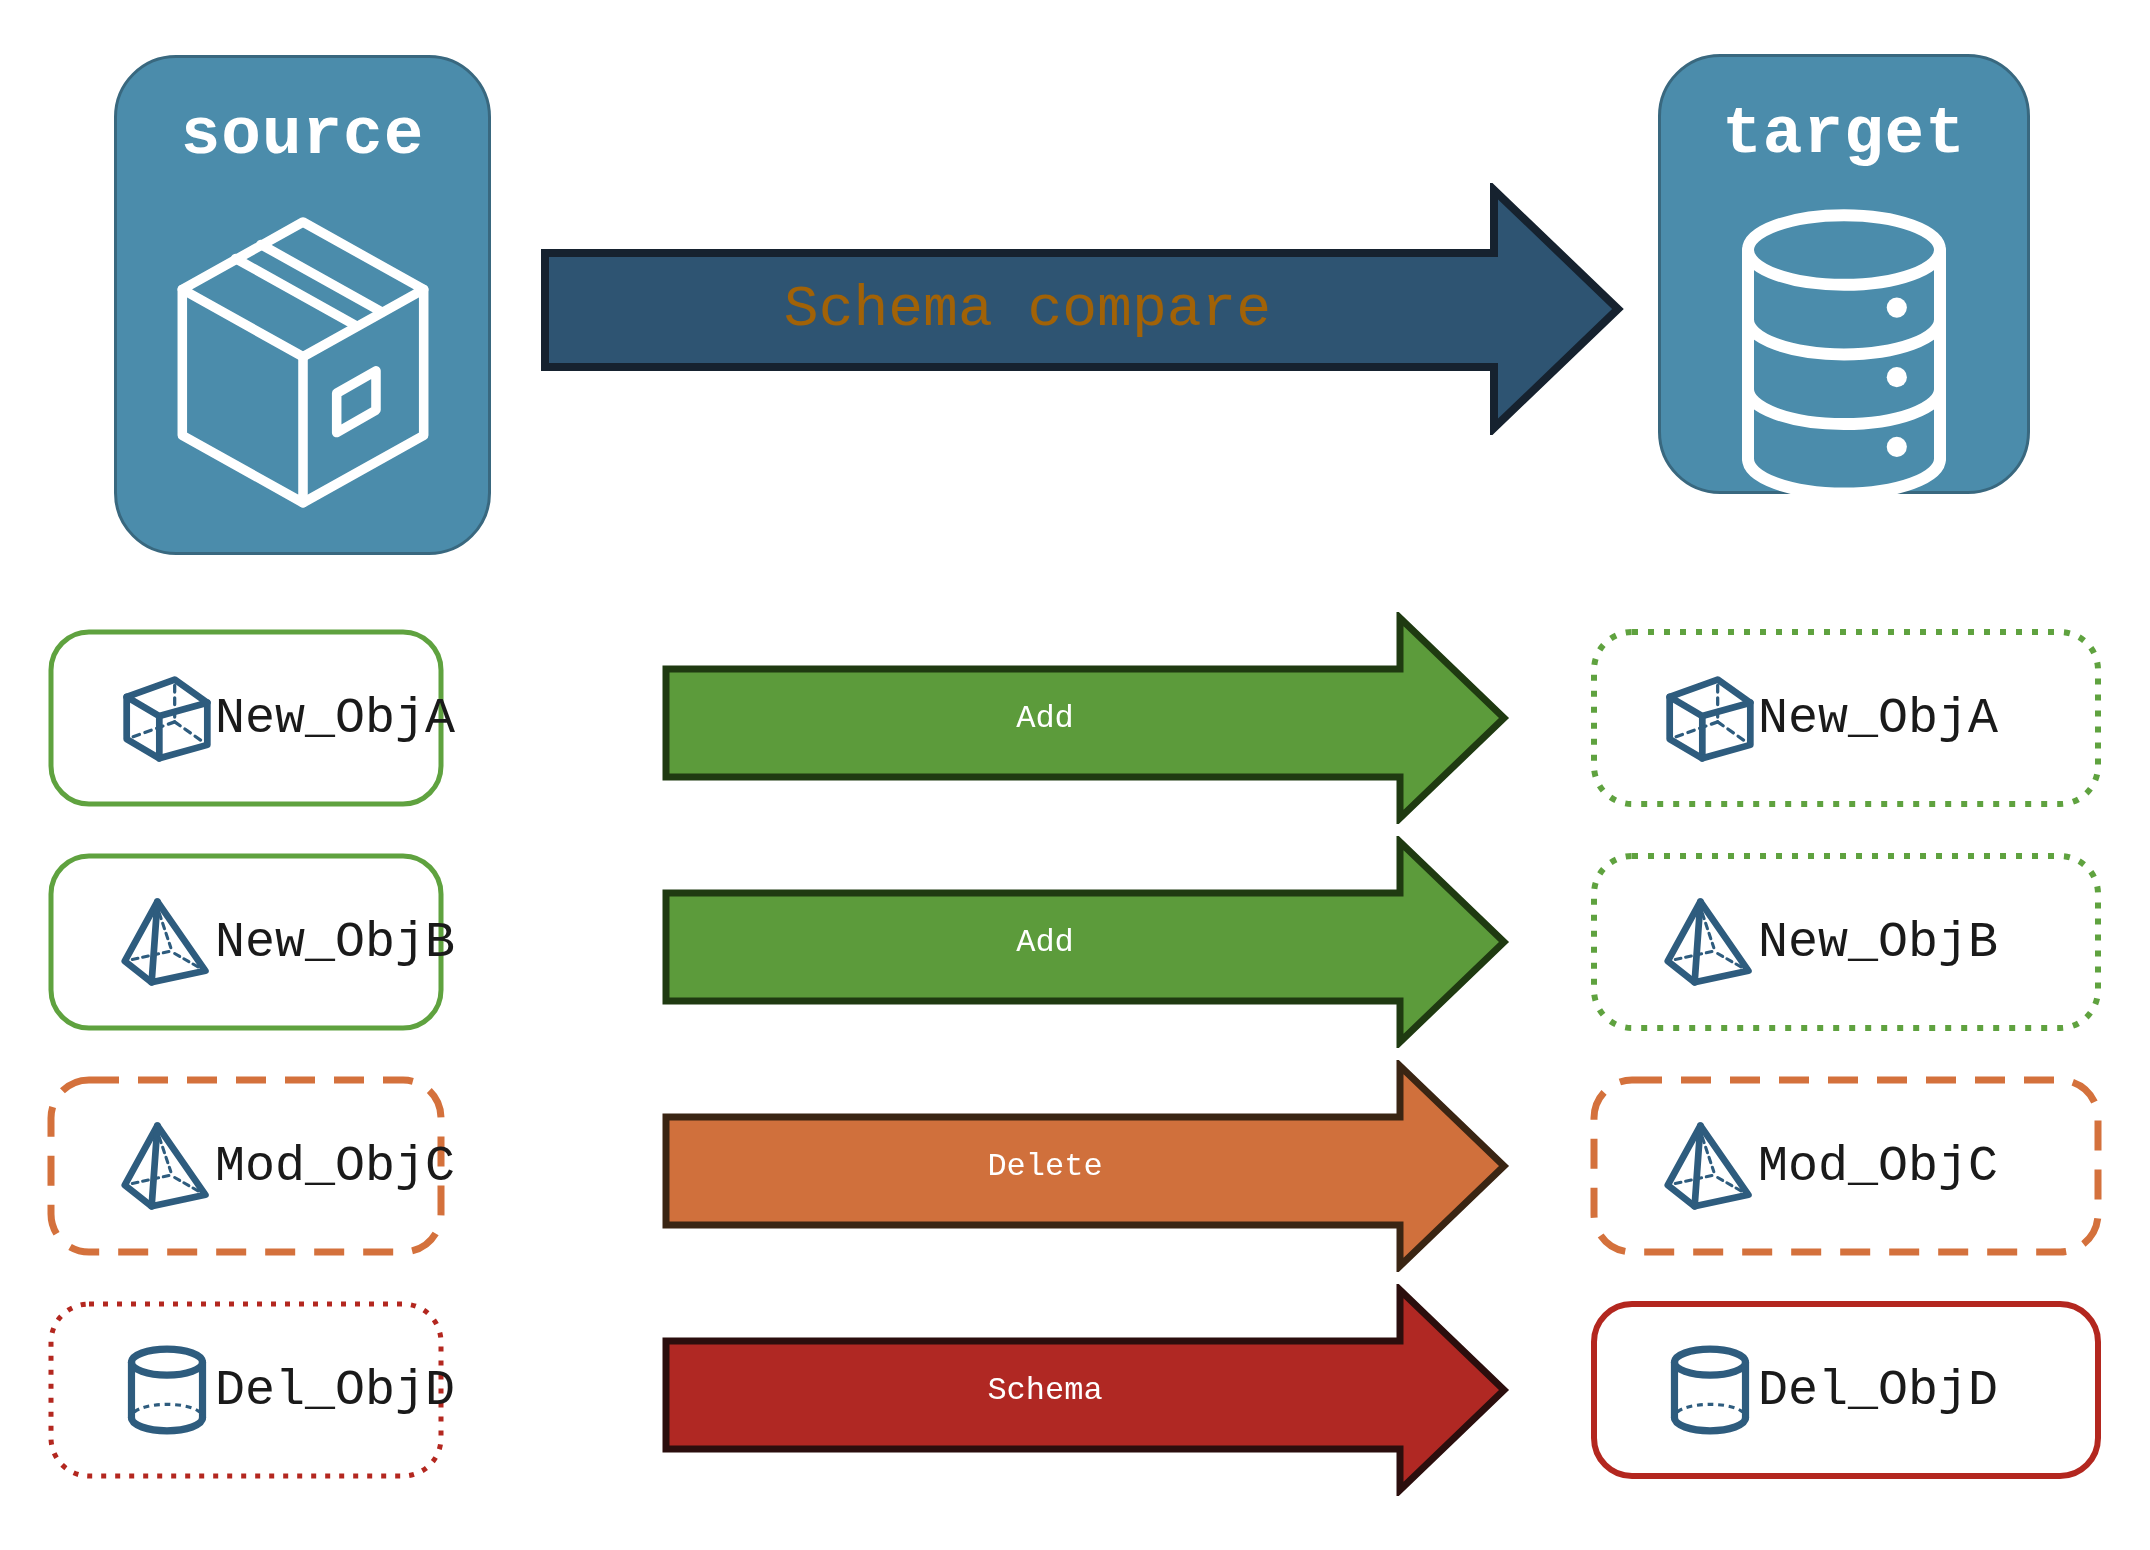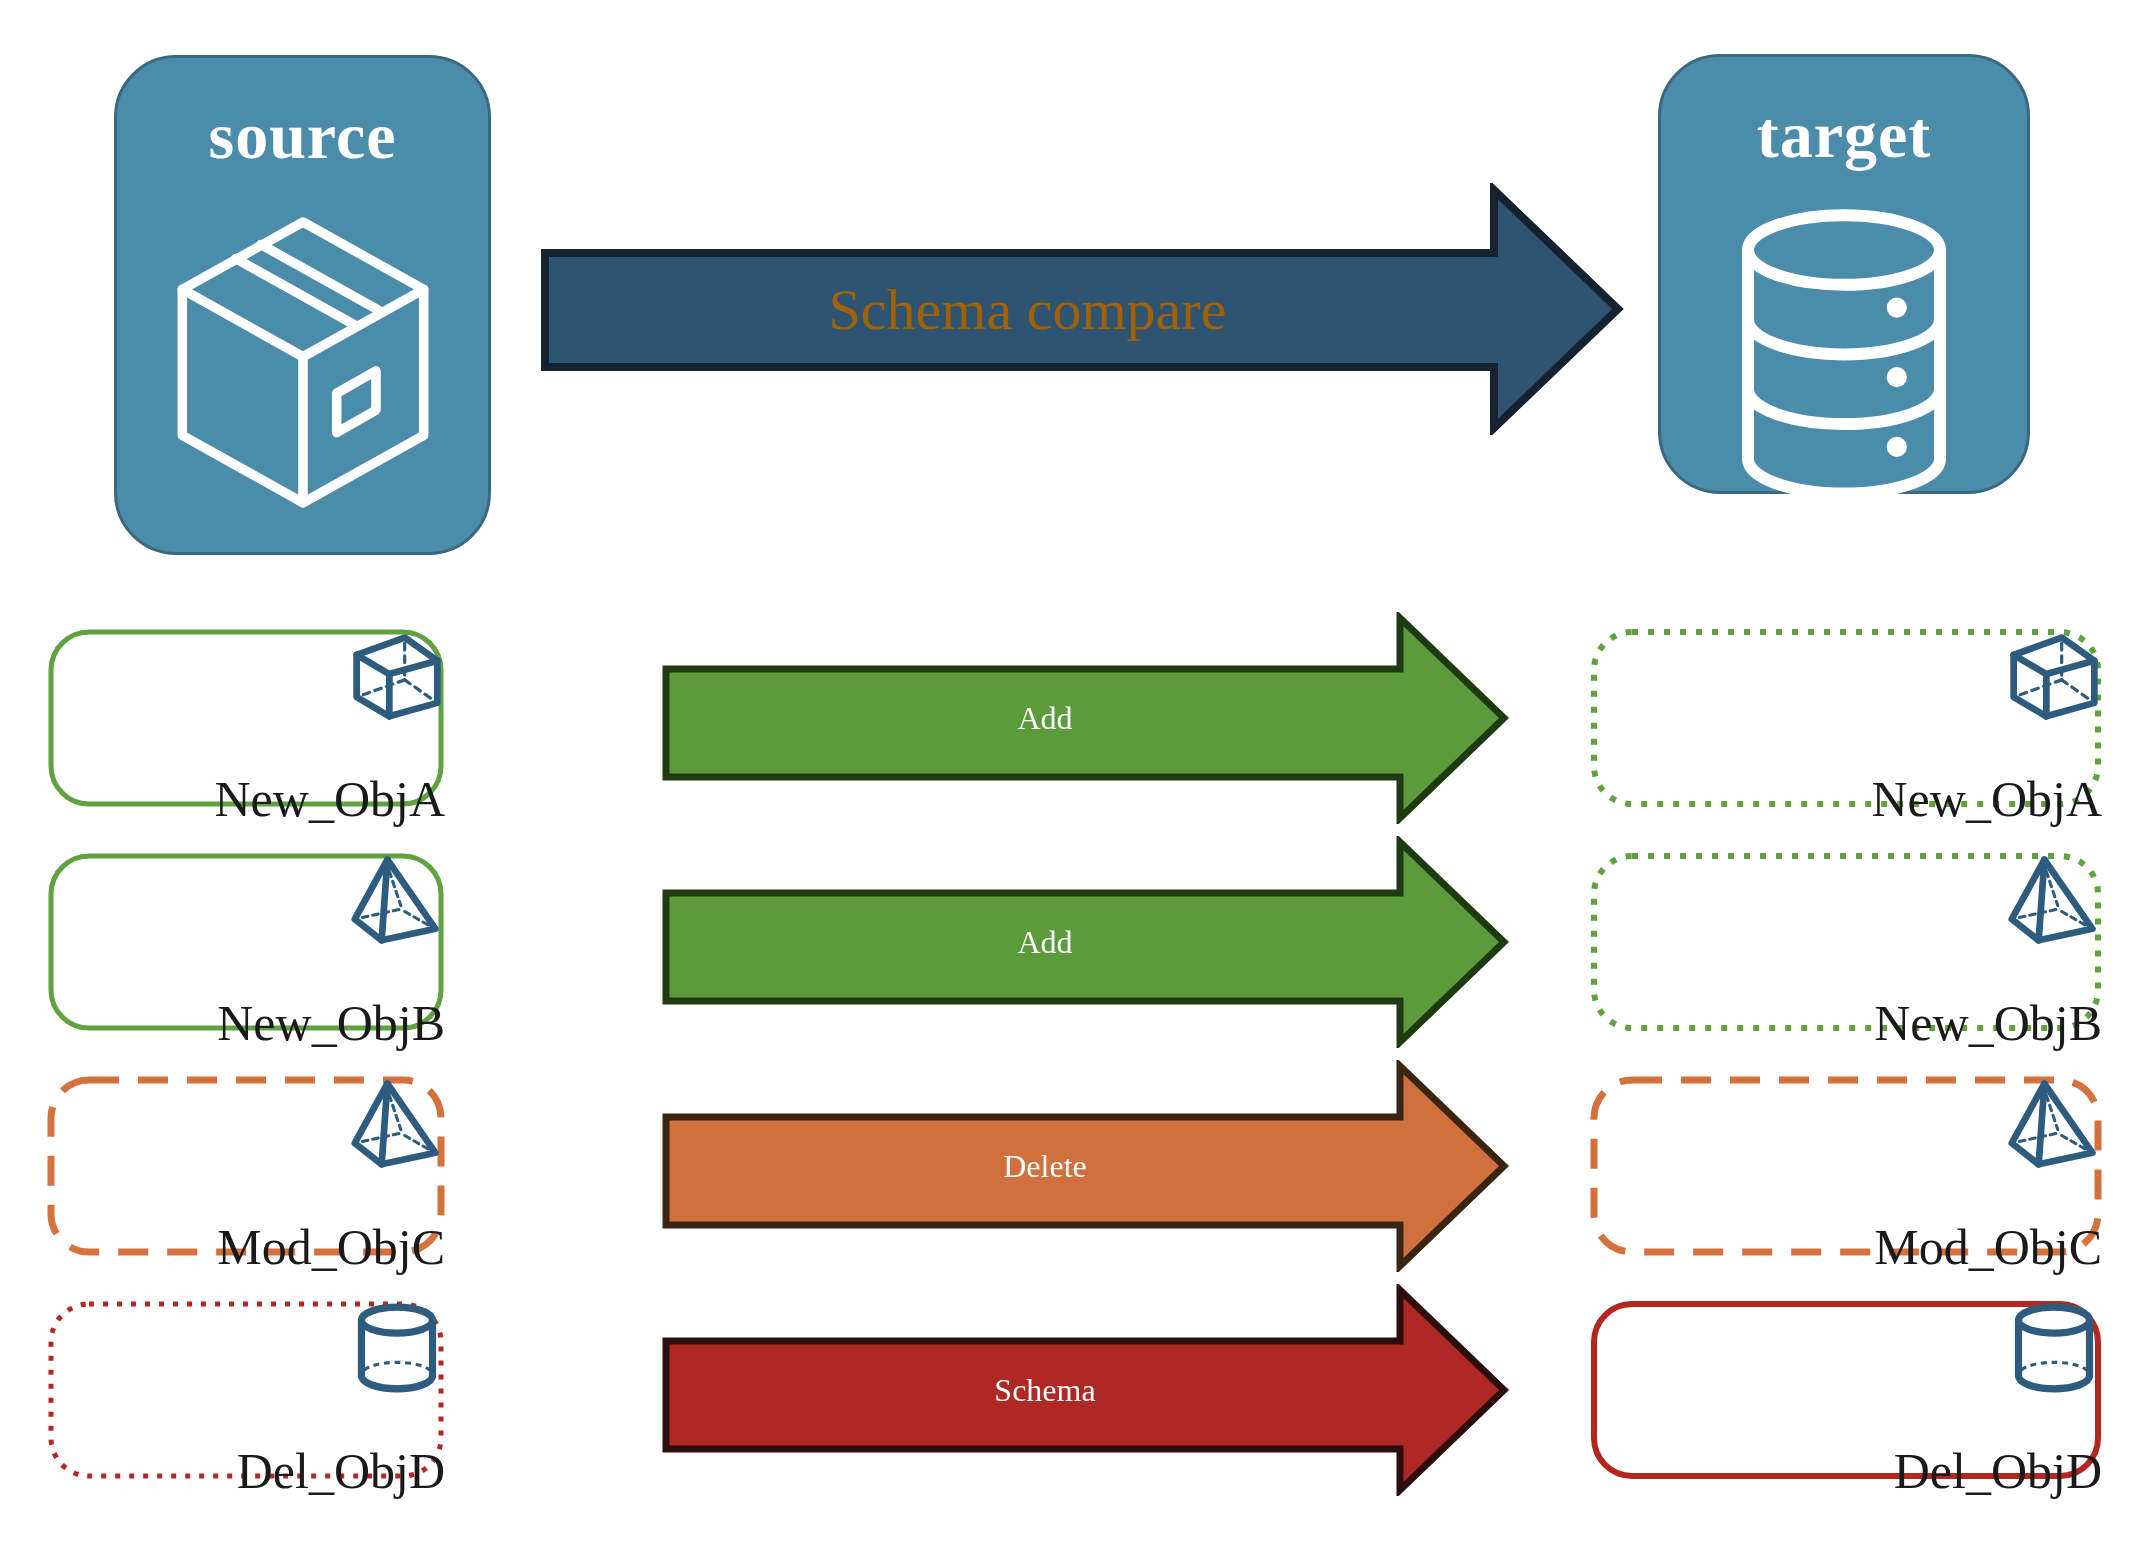--- a/index.html
+++ b/index.html
@@ -1,18 +1,18 @@
 <!DOCTYPE html>
 <html><head>
 <meta charset="utf-8">
 <style>
   html,body { margin:0; padding:0; background:#ffffff; }
   .canvas {
     position:relative; width:2150px; height:1550px; background:#ffffff;
-    font-family:Liberation Serif, serif; overflow:hidden;
+    font-family:Liberation Mono, monospace; overflow:hidden;
   }
 
   
   .node { position:absolute; background:#4B8CAB; border:3px solid #39687F; border-radius:62px; box-sizing:border-box; }
   .node-source { left:114px; top:55px;  width:377px; height:500px; }
   .node-target { left:1658px; top:54px; width:372px; height:440px; }
   .node-label { position:absolute; top:40px; left:0; width:100%; text-align:center;
                 color:#ffffff; font-weight:bold; font-size:66px; letter-spacing:1px; }
   .node-icon { position:absolute; left:50%; transform:translateX(-50%); }
   .package-svg  { top:150px; width:282px; height:320px; }
@@ -32,21 +32,21 @@
   .rbox { left:1590px; width:512px; }
   .row0 { top:628px; } .row1 { top:852px; } .row2 { top:1076px; } .row3 { top:1300px; }
   .border-svg { position:absolute; left:0; top:0; }
   .border-svg rect { fill:#ffffff; }
   .bs-gs rect { stroke:#5FA23F; stroke-width:5; }
   .bs-gd rect { stroke:#5FA23F; stroke-width:6; stroke-dasharray:6 10; }
   .bs-od rect { stroke:#D4713C; stroke-width:7; stroke-dasharray:30 19; }
   .bs-rd rect { stroke:#B3271F; stroke-width:5; stroke-dasharray:5 9; }
   .bs-rs rect { stroke:#B3271F; stroke-width:6; }
   .obj-content { position:absolute; left:0; top:0; right:0; bottom:0;
-                 display:flex; align-items:flex-end; padding-left:72px; gap:46px; box-sizing:border-box;flex-direction:column; }
+                 display:flex; align-items:center; padding-left:72px; box-sizing:border-box; }
   .obj-icon { width:96px; height:96px; flex:none; }
   .obj-label { font-size:50px; color:#1A1A1A; white-space:nowrap; }
 
   
   .row-arrow { position:absolute; left:660px; width:850px; height:212px; }
   .at0 { top:612px; } .at1 { top:836px; } .at2 { top:1060px; } .at3 { top:1284px; }
   .row-arrow svg { position:absolute; left:0; top:0; width:100%; height:100%; }
   .row-arrow polygon { stroke-width:7; stroke-linejoin:miter; }
   .a-add    polygon { fill:#5C9B3B; stroke:#1F3A11; }
   .a-update polygon { fill:#D0703C; stroke:#3A2513; }

